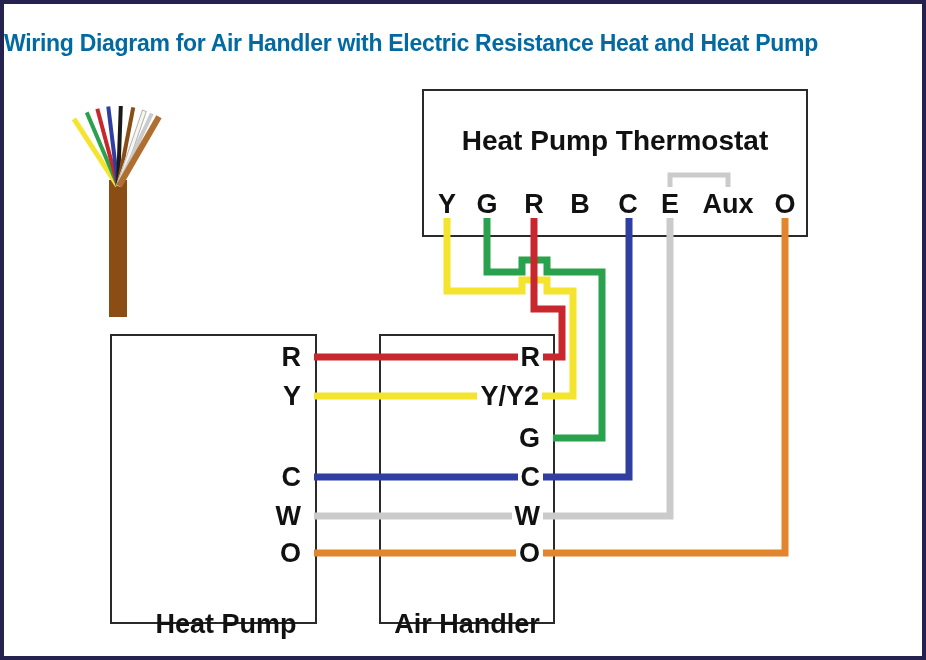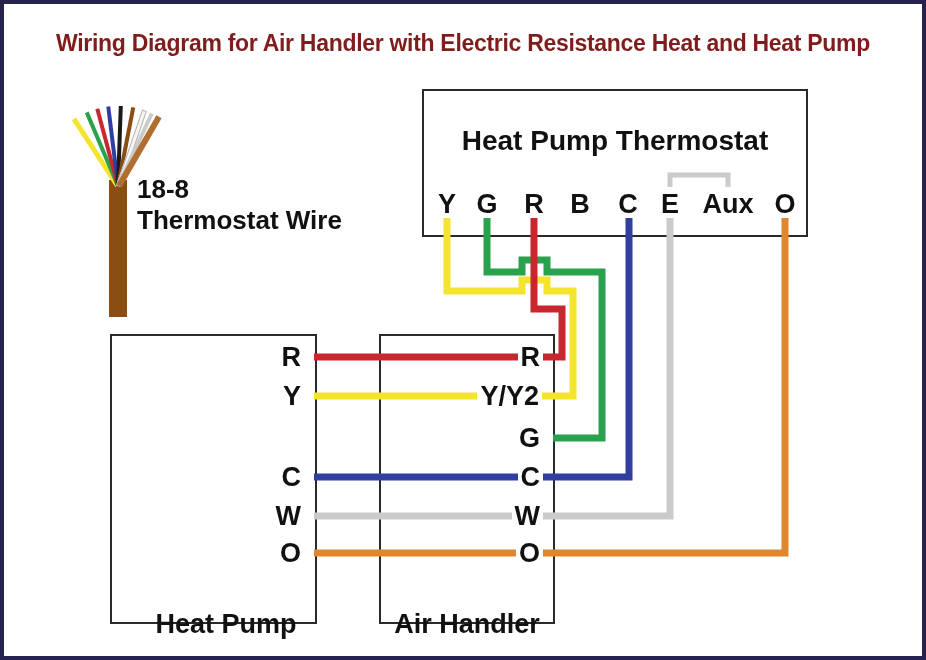--- a/index.html
+++ b/index.html
@@ -7,21 +7,21 @@
     position:relative;
     width:926px;height:660px;
     background:#ffffff;
     border:4px solid #26224F;
     box-sizing:border-box;
     font-family:"Liberation Sans", sans-serif;
     overflow:hidden;
   }
   .title{
     position:absolute;left:0;top:26px;width:100%;
-    text-align:center;font-size:23px;font-weight:bold;color:#7f1d1d;
+    font-size:23px;font-weight:bold;color:#0369a1;
     letter-spacing:-0.3px;white-space:nowrap;z-index:3;
   }
   .box{
     position:absolute;border:2px solid #2A2A2A;background:#fff;
     box-sizing:border-box;z-index:1;
   }
   .box-title{
     position:absolute;text-align:center;font-weight:bold;color:#111;
     z-index:3;white-space:nowrap;margin-top:22px;
   }
@@ -54,24 +54,20 @@
   <div class="strand" style="left: 111px; width: 5px; transform: rotate(-33deg); background-color: rgb(244, 228, 46);"></div>
   <div class="strand" style="left: 112px; width: 4px; transform: rotate(-23deg); background-color: rgb(42, 161, 77);"></div>
   <div class="strand" style="left: 112px; width: 4px; transform: rotate(-15deg); background-color: rgb(200, 40, 45);"></div>
   <div class="strand" style="left: 112px; width: 4px; transform: rotate(-7deg); background-color: rgb(47, 62, 160);"></div>
   <div class="strand" style="left: 112px; width: 4px; transform: rotate(2deg); background-color: rgb(26, 26, 26);"></div>
   <div class="strand" style="left: 112px; width: 4px; transform: rotate(11deg); background-color: rgb(138, 78, 21);"></div>
   <div class="strand white" style="left: 112px; width: 5px; transform: rotate(19deg); background-color: rgb(247, 245, 240);"></div>
   <div class="strand" style="left: 112px; width: 4px; transform: rotate(25deg); background-color: rgb(203, 203, 203);"></div>
   <div class="strand" style="left: 112px; width: 6px; transform: rotate(30deg); background-color: rgb(176, 111, 47);"></div>
 
-  <div class="cable-label">
-    <div>18-8</div>
-    <div>Thermostat Wire</div>
-  </div>
 
   <div class="box" style="left:418px;top:85px;width:386px;height:148px;"></div>
   <div class="box-title" style="left:418px;top:99px;width:386px;font-size:28px;">Heat Pump Thermostat</div>
 
   <div class="box" style="left:106px;top:330px;width:207px;height:290px;"></div>
   <div class="box-title" style="left:106px;top:583px;width:232px;font-size:27px;">Heat Pump</div>
 
   <div class="box" style="left:375px;top:330px;width:176px;height:290px;"></div>
   <div class="box-title" style="left:375px;top:583px;width:176px;font-size:27px;">Air Handler</div>
 

